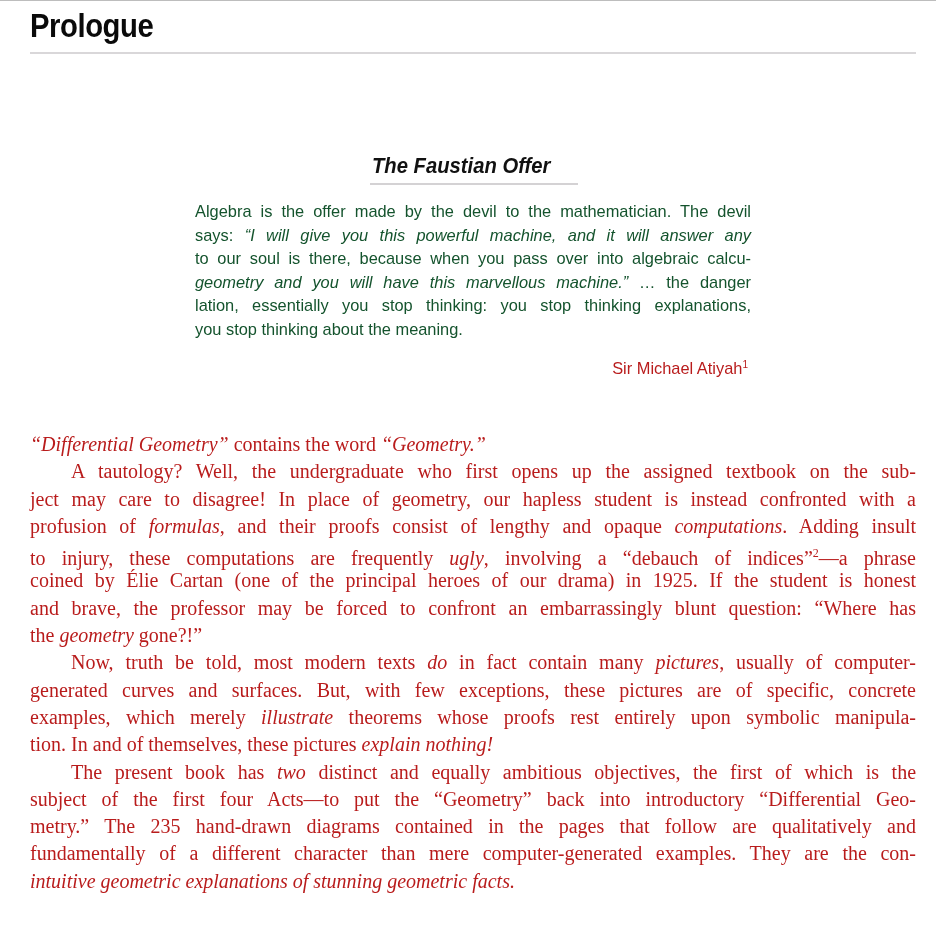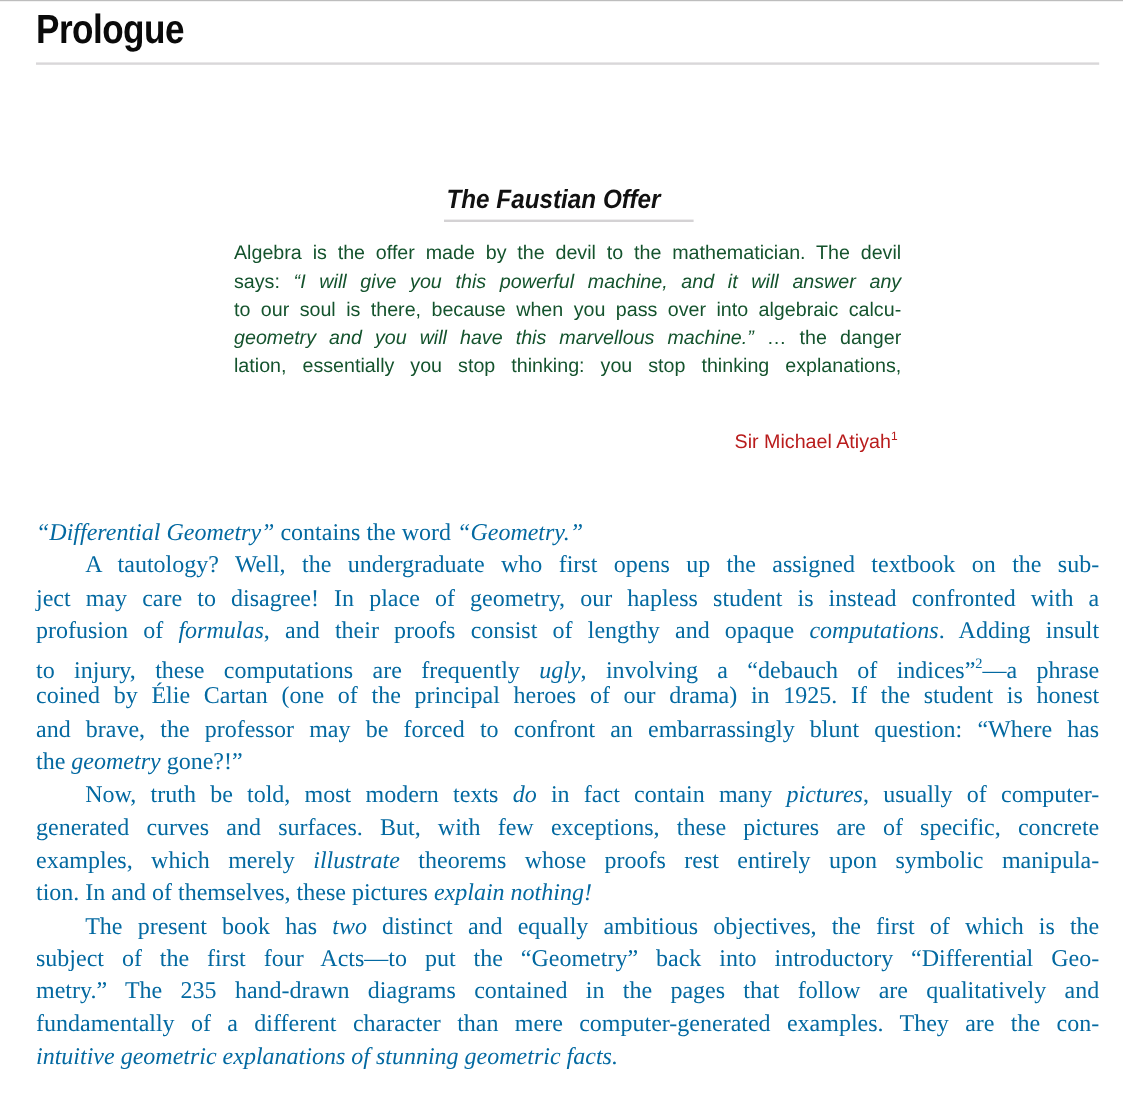--- a/index.html
+++ b/index.html
@@ -37,21 +37,21 @@
     .epigraph i { font-style: italic; }
     .attribution {
       position: absolute; right: 188px; top: 359px;
       font-family: "Liberation Sans", sans-serif; font-size: 16.4px; color: #b91c1c;
     }
     .attribution sup { font-size: 10px; vertical-align: 6px; }
 
     .body-text {
       position: absolute; left: 30px; top: 431px; width: 886px;
       font-family: "Liberation Serif", serif;
-      font-size: 20px; line-height: 27.3px; color: #0369a1;
+      font-size: 20px; line-height: 27.3px; color: #b91c1c;
     }
     .body-text .line { display: block; white-space: nowrap; text-align: justify; text-align-last: justify; height: 27.3px; }
     .body-text .line.last { text-align-last: left; }
     .body-text .line.indent { padding-left: 41px; }
     .body-text i { font-style: italic; }
     .body-text sup { font-size: 12px; vertical-align: 8px; }
   </style>
 </head>
 <body>
 
@@ -62,20 +62,21 @@
 
 <div class="epigraph-title">The Faustian Offer</div>
 <div class="epigraph-title-rule"></div>
 
 <div class="epigraph" id="epigraph">
     <span class="line"><span>Algebra is the offer made by the devil to the mathematician. The devil</span></span>
     <span class="line"><span>says: </span><i>“I will give you this powerful machine, and it will answer any</i></span>
     <span class="line"><span>to our soul is there, because when you pass over into algebraic calcu-</span></span>
     <span class="line"><i>geometry and you will have this marvellous machine.”</i><span> … the danger</span></span>
     <span class="line"><span>lation, essentially you stop thinking: you stop thinking explanations,</span></span>
+    <span class="line last"><span>you stop thinking about the meaning.</span></span>
   </div>
 
 <div class="attribution">
   <span>Sir Michael Atiyah</span><sup>1</sup>
 </div>
 
 <div class="body-text" id="body-text">
     <span class="line last"><i>“Differential Geometry”</i><span> contains the word </span><i>“Geometry.”</i></span>
     <span class="line indent"><span>A tautology? Well, the undergraduate who first opens up the assigned textbook on the sub-</span></span>
     <span class="line"><span>ject may care to disagree! In place of geometry, our hapless student is instead confronted with a</span></span>

